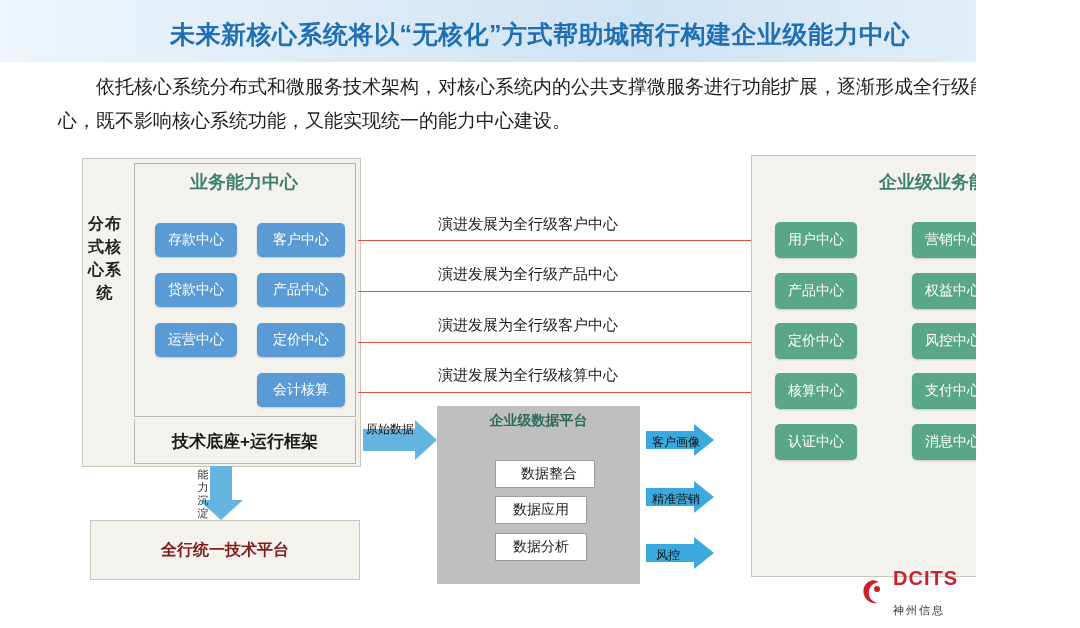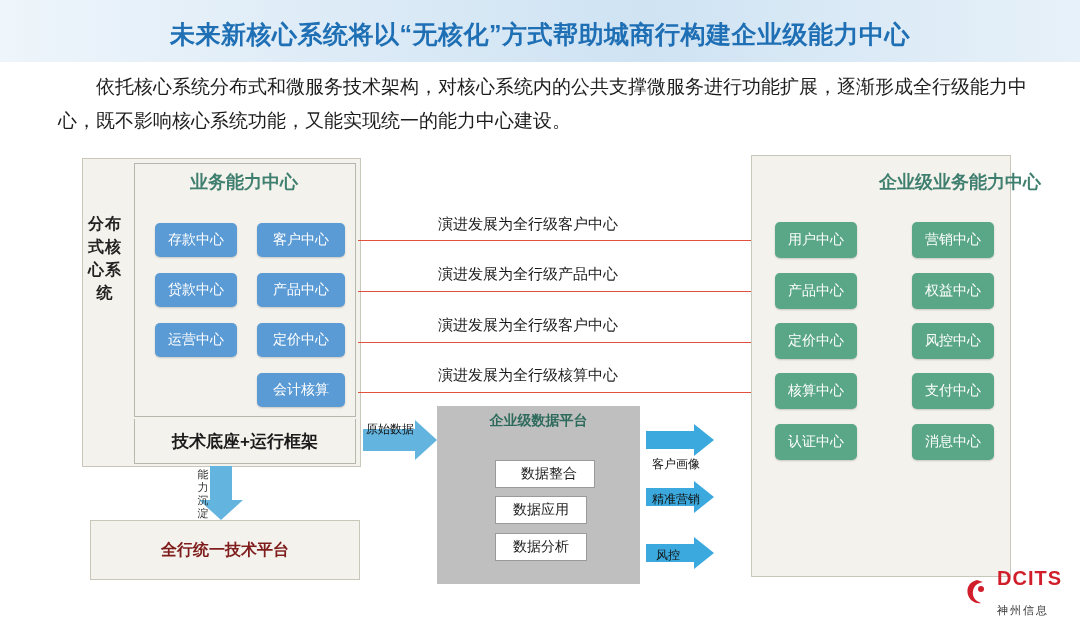--- a/index.html
+++ b/index.html
@@ -8,21 +8,21 @@
   }
   body {
     width: 1080px;
     height: 628px;
     background: #ffffff;
     font-family: "Liberation Sans", sans-serif;
     overflow: hidden;
   }
   #slide {
     position: relative;
-    width: 1080px;
+    width: 976px;
     height: 628px;
     background: #ffffff;
     overflow: hidden;
   }
 
   
   .header-band {
     position: absolute;
     left: 0;
     top: 0;
@@ -430,21 +430,21 @@
   <div class="h-arrow" style="left:363px; top:420px; width:74px; height:40px;">
     <div class="body"></div>
     <div class="head"></div>
   </div>
   <div class="h-arrow-label" style="left:366px; top:421px;">原始数据</div>
 
   <div class="out-arrow" style="position:absolute; left:646px; top:424px; width:68px; height:32px;">
     <div class="body"></div>
     <div class="head"></div>
   </div>
-  <div class="out-arrow-label" style="left:652px; top:456px;">客户画像</div>
+  <div class="out-arrow-label" style="left:652px; top:434px;">客户画像</div>
 
   <div class="out-arrow" style="position:absolute; left:646px; top:481px; width:68px; height:32px;">
     <div class="body"></div>
     <div class="head"></div>
   </div>
   <div class="out-arrow-label" style="left:652px; top:491px;">精准营销</div>
 
   <div class="out-arrow" style="position:absolute; left:646px; top:537px; width:68px; height:32px;">
     <div class="body"></div>
     <div class="head"></div>

